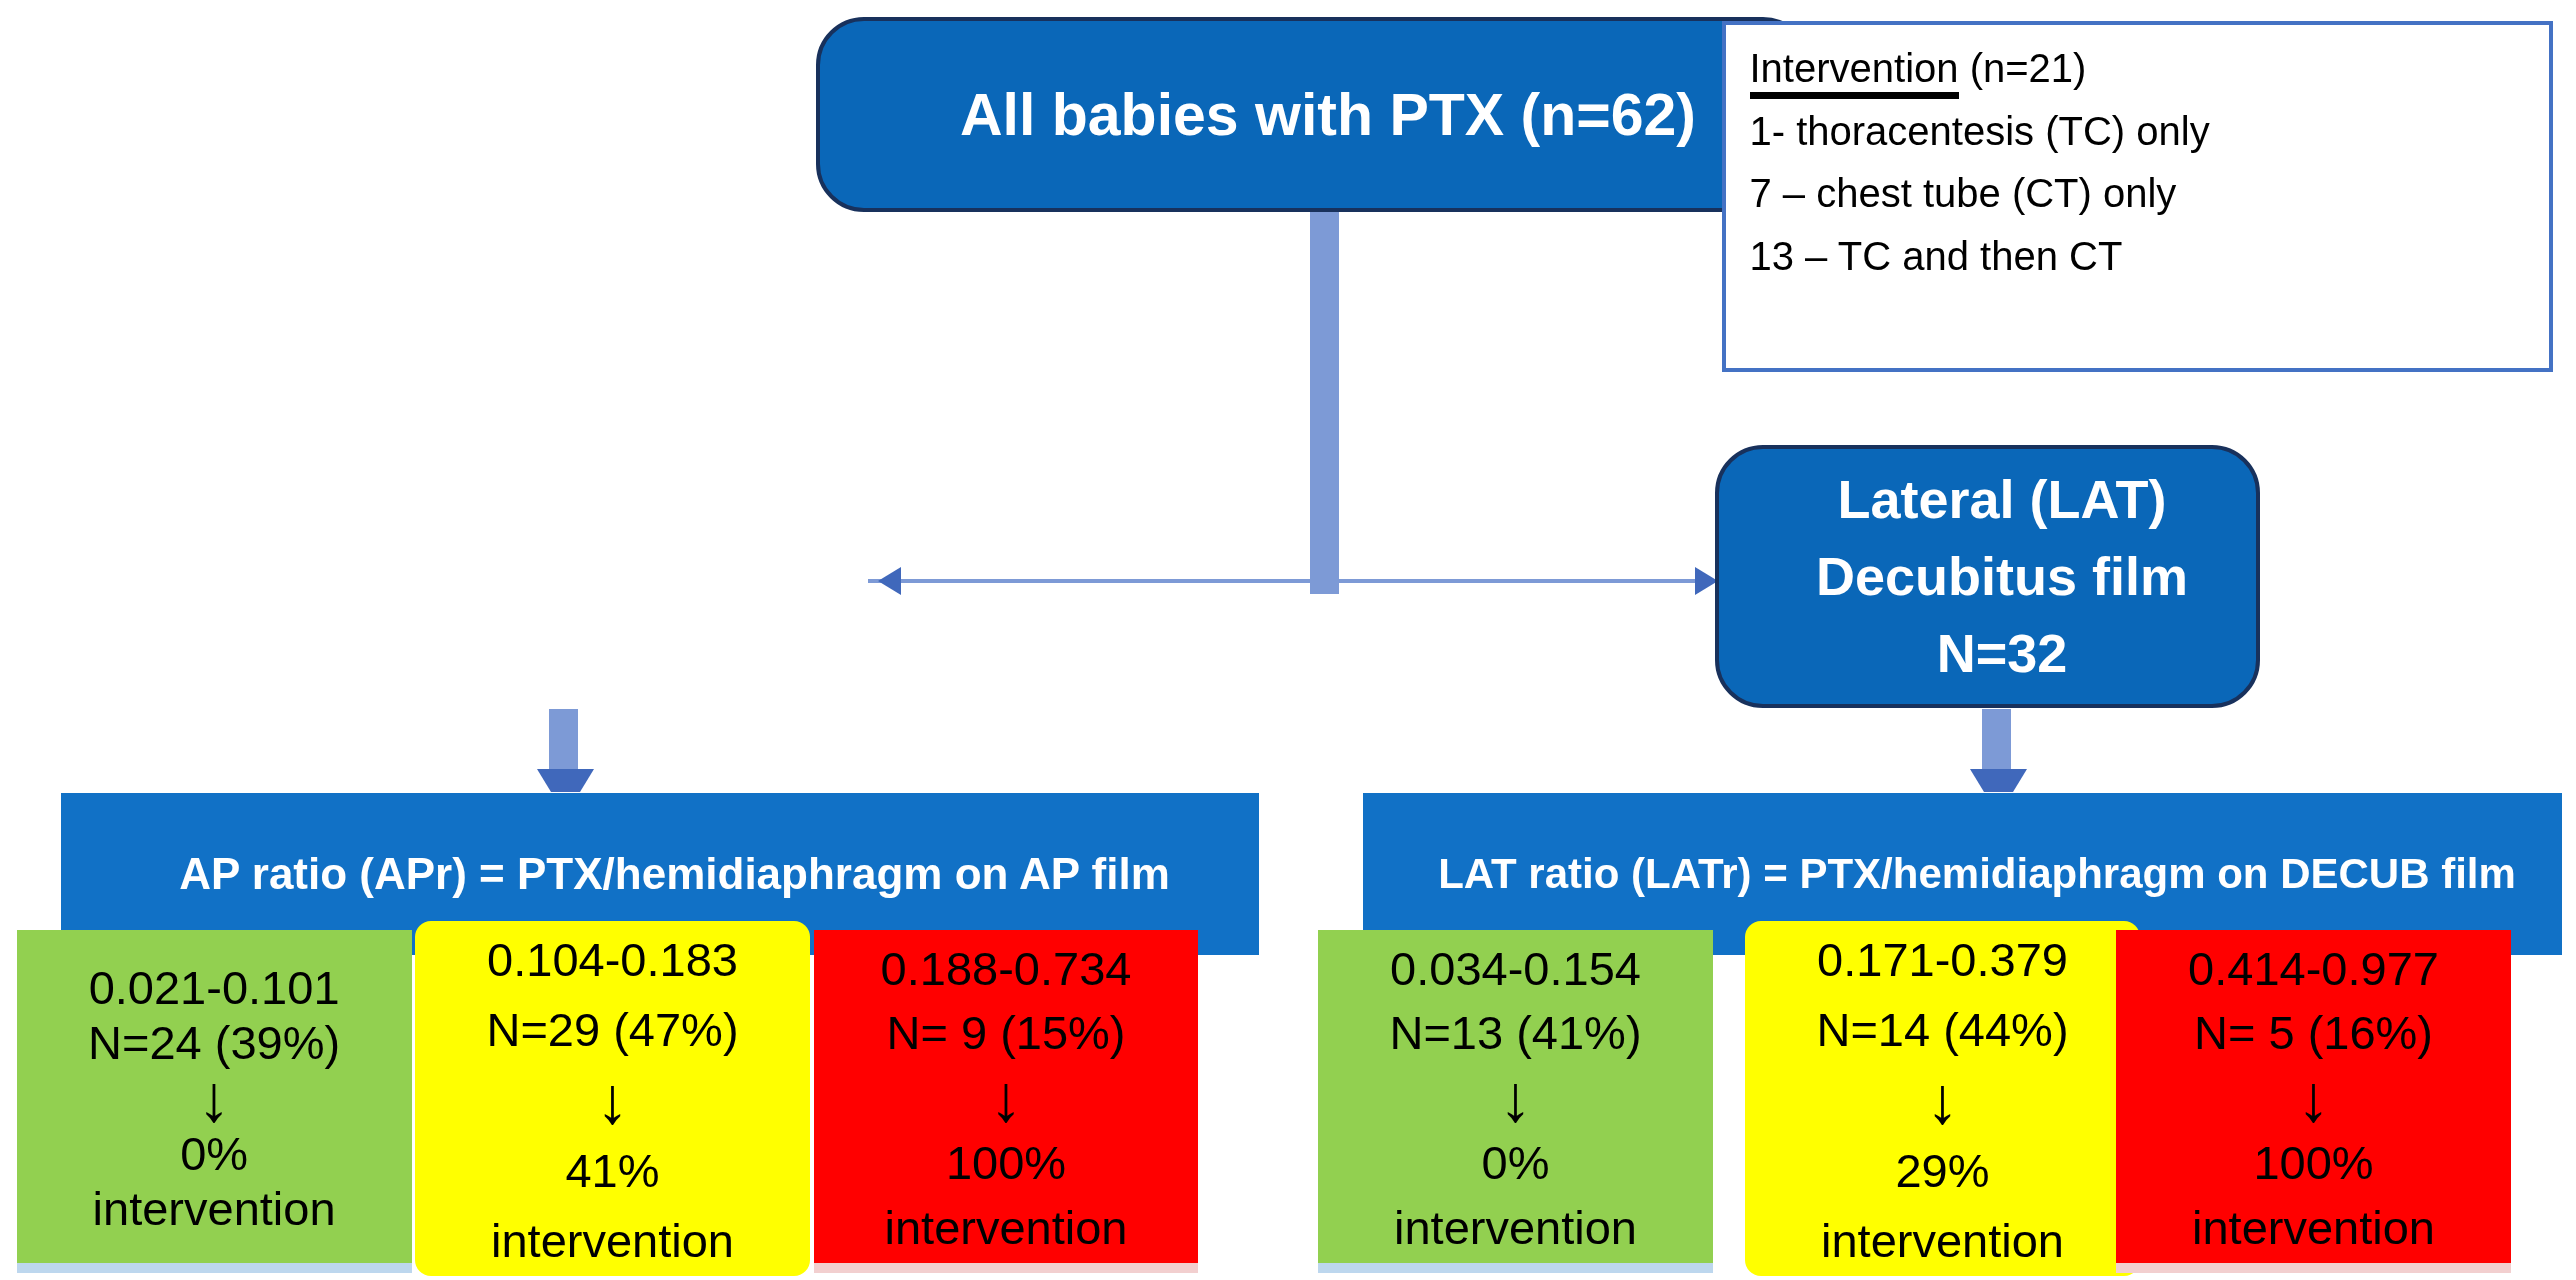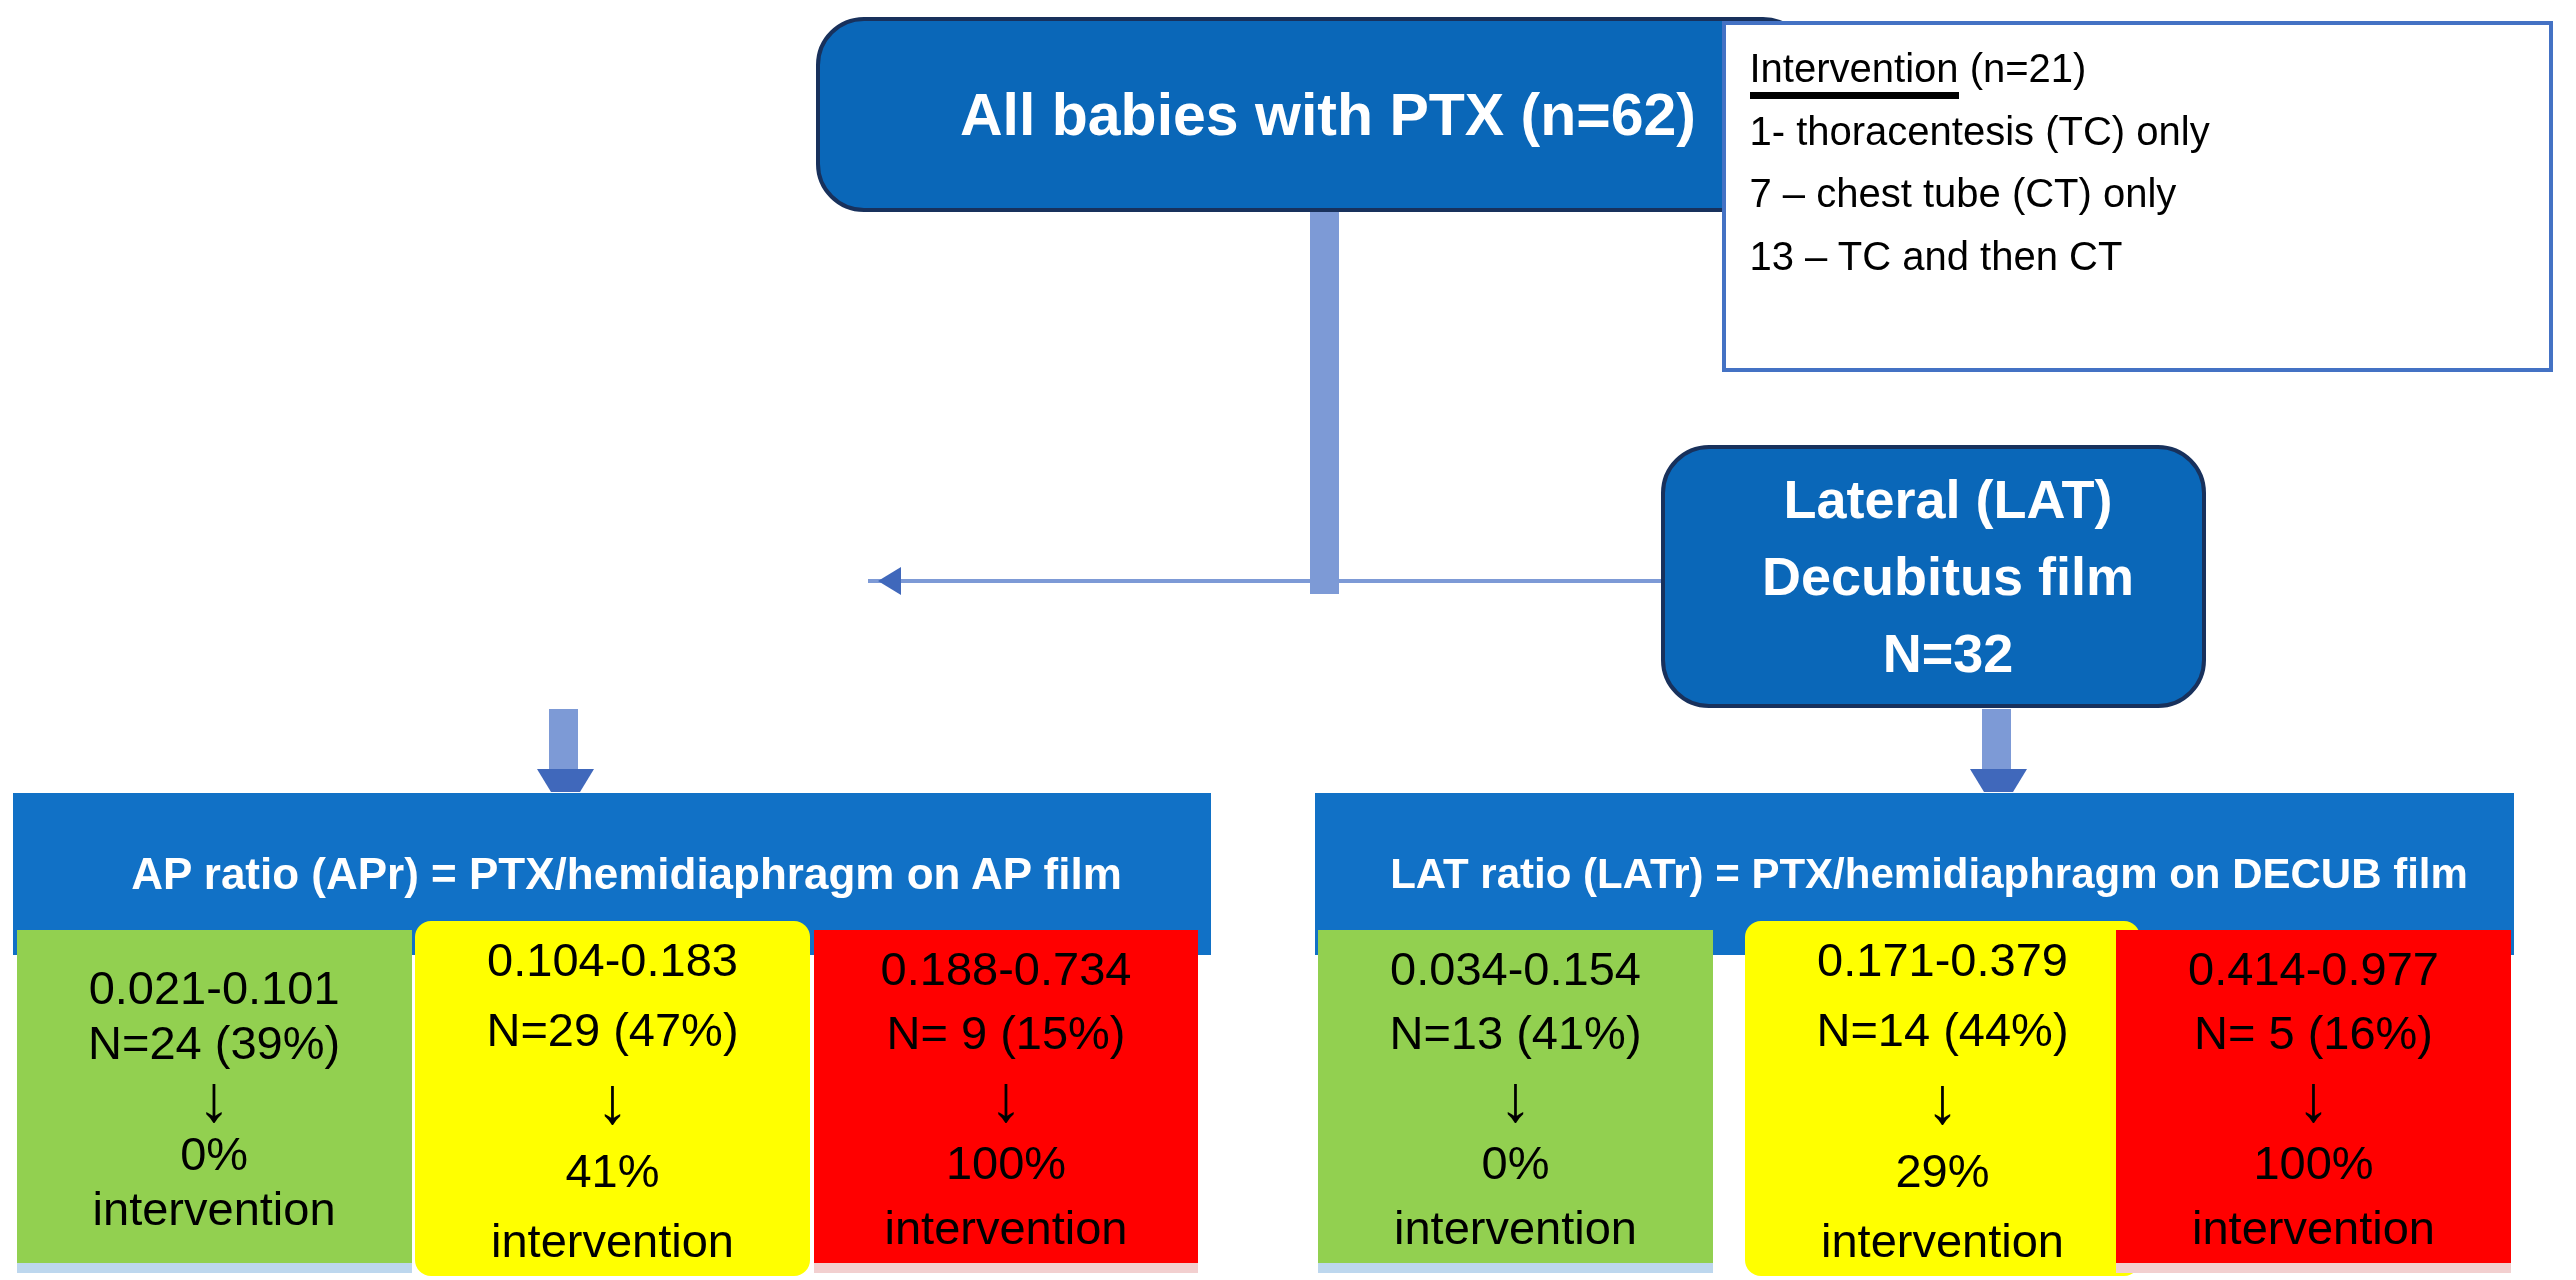--- a/index.html
+++ b/index.html
@@ -13,21 +13,21 @@
   .node{
     background:var(--blue-box,#0a67b8);
     border:4.8px solid var(--navy-border,#18315c);
     border-radius:48px;
     color:#ffffff;font-weight:bold;text-align:center;
     display:flex;flex-direction:column;justify-content:center;align-items:center;
   }
   .node .ln{width:100%;}
   #top-box{left:816px;top:17.3px;width:995px;height:195px;font-size:59px;}
   #ap-box{left:249px;top:445px;width:605px;height:263px;font-size:54px;line-height:1.42;}
-  #lat-box{left:1661px;top:445px;width:545px;height:263px;font-size:54px;line-height:1.42;}
+  #lat-box{left:1715px;top:445px;width:545px;height:263px;font-size:54px;line-height:1.42;}
 
   
   #intervention-box{
     left:1722px;top:21px;width:831px;height:351px;
     background:#ffffff;border:4.8px solid var(--legend-border,#4472c4);
     color:#000;font-size:40px;line-height:1.56;
     padding:12.4px 7px 0 23.5px;
   }
   #intervention-box p{margin:0;}
   .u{border-bottom:7px solid #000;padding-bottom:1.4px;}
@@ -42,21 +42,21 @@
   #conn-ap-down{left:549px;top:709px;width:3.5px;height:61px;}
   #arrowhead-ap{left:537px;top:769px;border-left:14.5px solid transparent;border-right:14.5px solid transparent;border-top:23.5px solid var(--conn-arrow,#4068bb);}
   #conn-lat-down{left:1982px;top:709px;width:3.5px;height:61px;}
   #arrowhead-lat{left:1970px;top:769px;border-left:14.5px solid transparent;border-right:14.5px solid transparent;border-top:23.5px solid var(--conn-arrow,#4068bb);}
 
   
   .hdr{
     background:var(--blue-bar,#1171c6);
     color:#fff;font-weight:bold;text-align:center;
     display:flex;align-items:center;justify-content:center;
-    top:793px;height:162px;
+    top:793px;height:162px;margin-left:48px;
   }
   #left-header{left:13px;width:1198px;font-size:44px;}
   #right-header{left:1315px;width:1199px;font-size:42px;}
 
   
   .cell{
     color:#000;text-align:center;font-size:47px;
     display:flex;flex-direction:column;justify-content:space-between;align-items:center;
     padding:11px 4.1px 8.3px 4.1px;
   }

